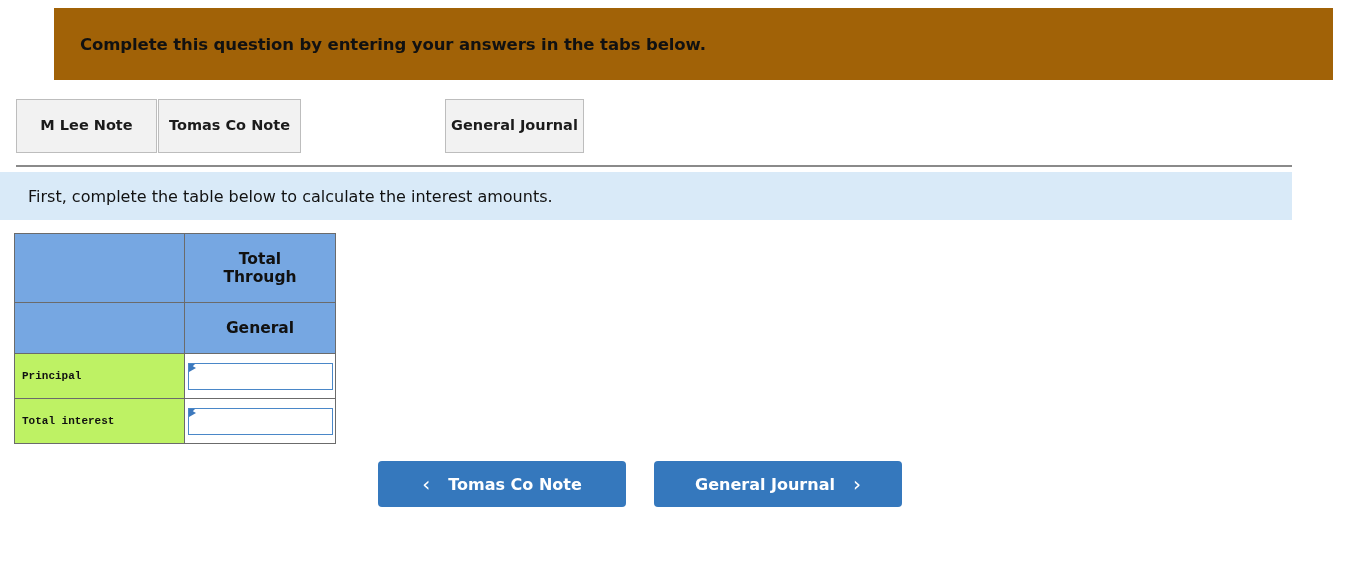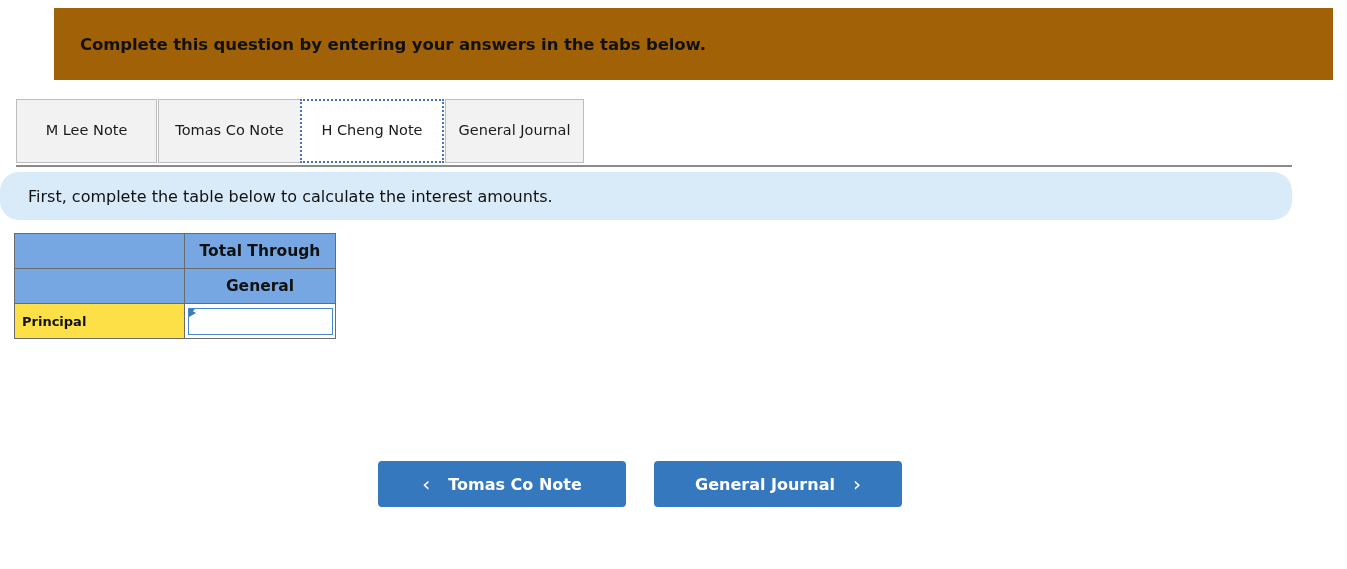--- a/index.html
+++ b/index.html
@@ -48,33 +48,34 @@
     position: absolute;
     left: 16px;
     top: 66px;
     width: 1276px;
     height: 2px;
     background: #8a8a8a;
   }
   .tab {
     position: absolute;
     top: 0;
-    height: 64px;
+    height: 54px;
     background: #f2f2f2;
     border: 1px solid #bdbdbd;
     box-sizing: border-box;
     display: flex;
     align-items: center;
     justify-content: center;
     text-align: center;
     font-size: 14.5px;
     color: #1b1b1b;
     line-height: 1.35;
     cursor: pointer;
     user-select: none;
+    font-weight: bold;
   }
   .tab.tab-active {
     background: #ffffff;
     border: 2px dotted #3f74c0;
     z-index: 5;
   }
   #tab-0 { left: 16px;  width: 141px; }
   #tab-1 { left: 158px; width: 143px; }
   #tab-2 { left: 300px; width: 144px; }
   #tab-3 { left: 445px; width: 139px; }
@@ -82,62 +83,62 @@
   
   .info-banner {
     position: absolute;
     left: 0;
     top: 172px;
     width: 1292px;
     height: 48px;
     background: #d9eaf8;
     display: flex;
     align-items: center;
-    border-radius: 19px;
   }
   .info-banner-text {
     padding-left: 28px;
     font-size: 16px;
     color: #111111;
   }
 
   
   .interest-table {
     position: absolute;
     left: 14px;
     top: 233px;
     border-collapse: collapse;
     table-layout: fixed;
   }
   .interest-table col.c-label { width: 170px; }
   .interest-table col.c-value { width: 151px; }
   .interest-table th,
   .interest-table td {
     border: 1px solid #6b6b6b;
-    padding: 8px;
+    padding: 16px;
     height: 35px;
     box-sizing: border-box;
   }
   .interest-table th {
     background: #76a7e2;
     font-size: 15.5px;
     font-weight: bold;
     color: #111111;
     text-align: center;
   }
   .interest-table th.blank-head {
     background: #76a7e2;
   }
   .interest-table td.row-label {
-    font-size: 13px;
+    font-size: 11px;
     font-weight: bold;
     color: #111111;
     padding-left: 7px;
-    background: #fde047;
+    background: #bef264;
     white-space: nowrap;
+    font-family: Liberation Mono, monospace;
   }
   .interest-table td.input-cell {
     background: #ffffff;
     padding: 0;
     position: relative;
   }
   .cell-input-wrap {
     position: relative;
     margin: 3px 2px 3px 3px;
     height: 27px;
@@ -228,23 +229,20 @@
   <div class="tabstrip-underline"></div>
 
   <div class="tab" id="tab-0">
     <span>M Lee Note</span>
   </div>
 
   <div class="tab" id="tab-1">
     <span>Tomas Co Note</span>
   </div>
 
-  <div class="tab tab-active" id="tab-2">
-    <span>H Cheng Note</span>
-  </div>
 
   <div class="tab" id="tab-3">
     <span>General Journal</span>
   </div>
 </div>
 
 <div class="info-banner">
   <div class="info-banner-text">First, complete the table below to calculate the interest amounts.</div>
 </div>
 
@@ -259,20 +257,29 @@
       <th>Total Through</th>
     </tr>
     <tr>
       <th class="blank-head"></th>
       <th>General</th>
     </tr>
   </thead>
   <tbody>
     <tr>
       <td class="row-label">Principal</td>
+      <td class="input-cell">
+        <div class="cell-input-wrap">
+          <span class="cell-corner-tri"></span>
+          <input class="cell-input" type="text" value="" style="">
+        </div>
+      </td>
+    </tr>
+    <tr>
+      <td class="row-label">Total interest</td>
       <td class="input-cell">
         <div class="cell-input-wrap">
           <span class="cell-corner-tri"></span>
           <input class="cell-input" type="text" value="" style="">
         </div>
       </td>
     </tr>
   </tbody>
 </table>
 

